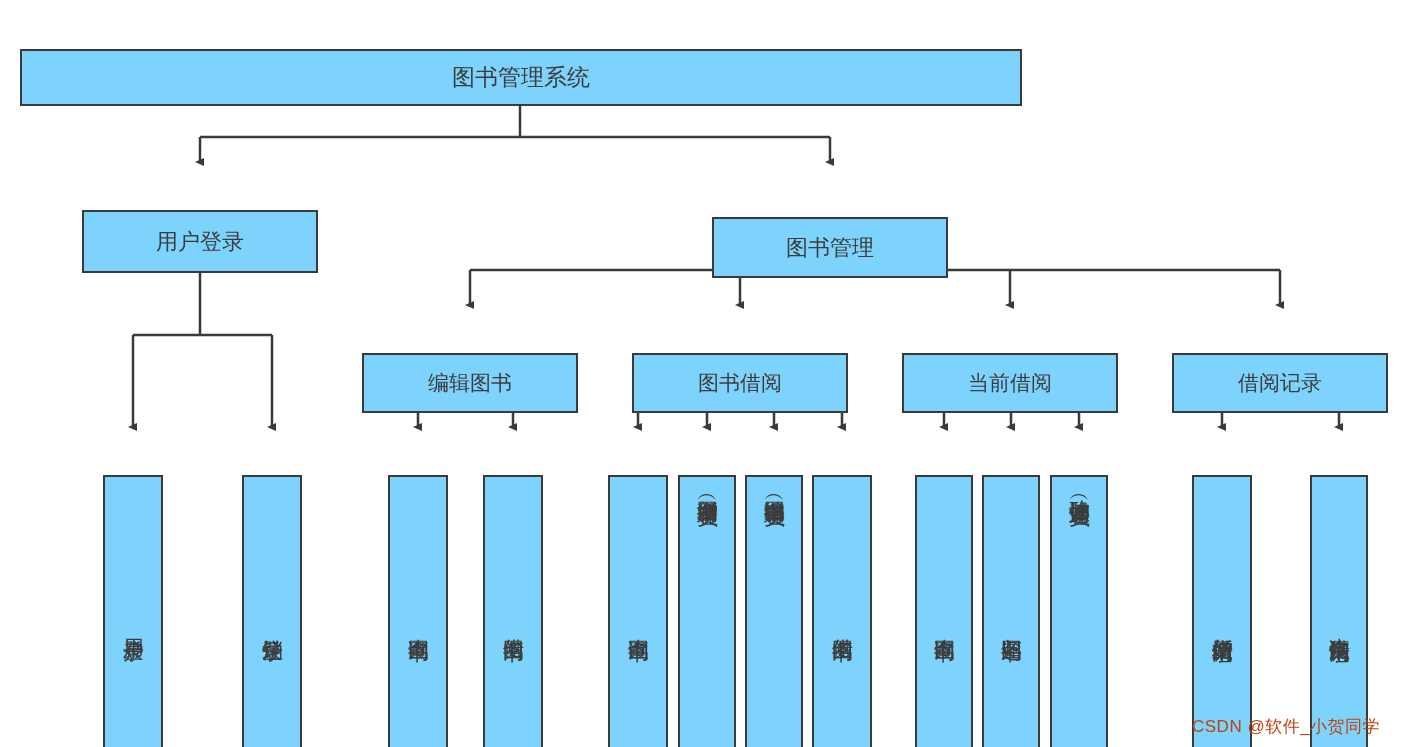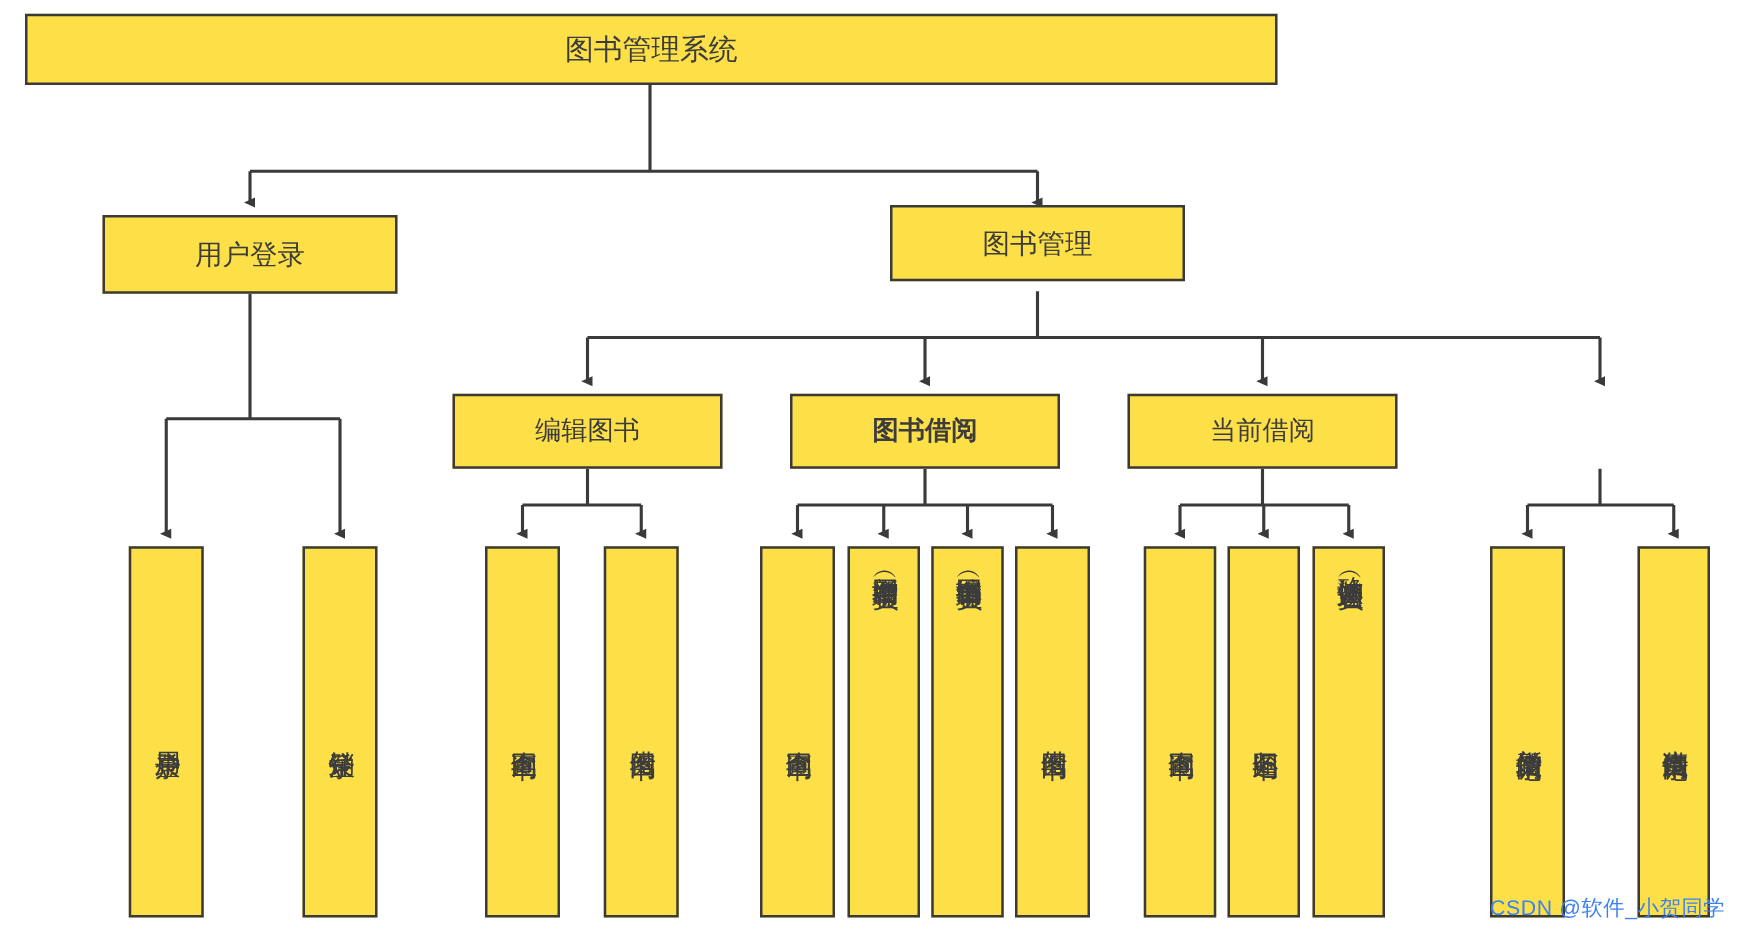--- a/index.html
+++ b/index.html
@@ -20,27 +20,28 @@
     left: 0;
     top: 0;
     width: 1405px;
     height: 747px;
     pointer-events: none;
   }
   .node {
     position: absolute;
     box-sizing: border-box;
     border: 2.5px solid #3a3a3a;
-    background: #fde047;
+    background: #7dd3fc;
     color: #3c3c3c;
     display: flex;
     align-items: center;
     justify-content: center;
     text-align: center;
     line-height: 1.18;
+    margin-top: 38px;
   }
   .node.root {
     font-size: 23px;
   }
   .node.level2 {
     font-size: 22px;
   }
   .node.level3 {
     font-size: 21px;
   }
@@ -49,21 +50,21 @@
     text-orientation: upright;
     font-size: 21px;
     letter-spacing: 1px;
     padding: 6px 0;
   }
   .node.leaf.top-aligned {
     justify-content: flex-start;
   }
   .watermark {
     position: absolute;
-    color: #3b82f6;
+    color: #c2410c;
     font-size: 17px;
     white-space: nowrap;
     letter-spacing: 0.5px;
   }
 </style>
 </head>
 <body>
 
 <div id="canvas">
 
@@ -117,32 +118,35 @@
     </g>
   </svg>
 
   <div class="node root" style="left:20px; top:11px; width:1002px; height:57px;">
     <span>图书管理系统</span>
   </div>
 
   <div class="node level2" style="left:82px; top:172px; width:236px; height:63px;">
     <span>用户登录</span>
   </div>
-  <div class="node level2" style="left:712px; top:164px; width:236px; height:61px;">
+  <div class="node level2" style="left:712px; top:179px; width:236px; height:61px;">
     <span>图书管理</span>
   </div>
 
   <div class="node level3" style="left:362px; top:315px; width:216px; height:60px;">
     <span>编辑图书</span>
   </div>
-  <div class="node level3" style="left:632px; top:315px; width:216px; height:60px;font-weight:bold;">
+  <div class="node level3" style="left:632px; top:315px; width:216px; height:60px;">
     <span>图书借阅</span>
   </div>
   <div class="node level3" style="left:902px; top:315px; width:216px; height:60px;justify-content:center;">
     <span>当前借阅</span>
+  </div>
+  <div class="node level3" style="left:1172px; top:315px; width:216px; height:60px;">
+    <span>借阅记录</span>
   </div>
 
   <div class="node leaf" style="left:103px; top:437px; width:60px; height:297px;">
     <span>用户登录</span>
   </div>
   <div class="node leaf" style="left:242px; top:437px; width:60px; height:297px;">
     <span>注销登录</span>
   </div>
 
   <div class="node leaf" style="left:388px; top:437px; width:60px; height:297px;">

